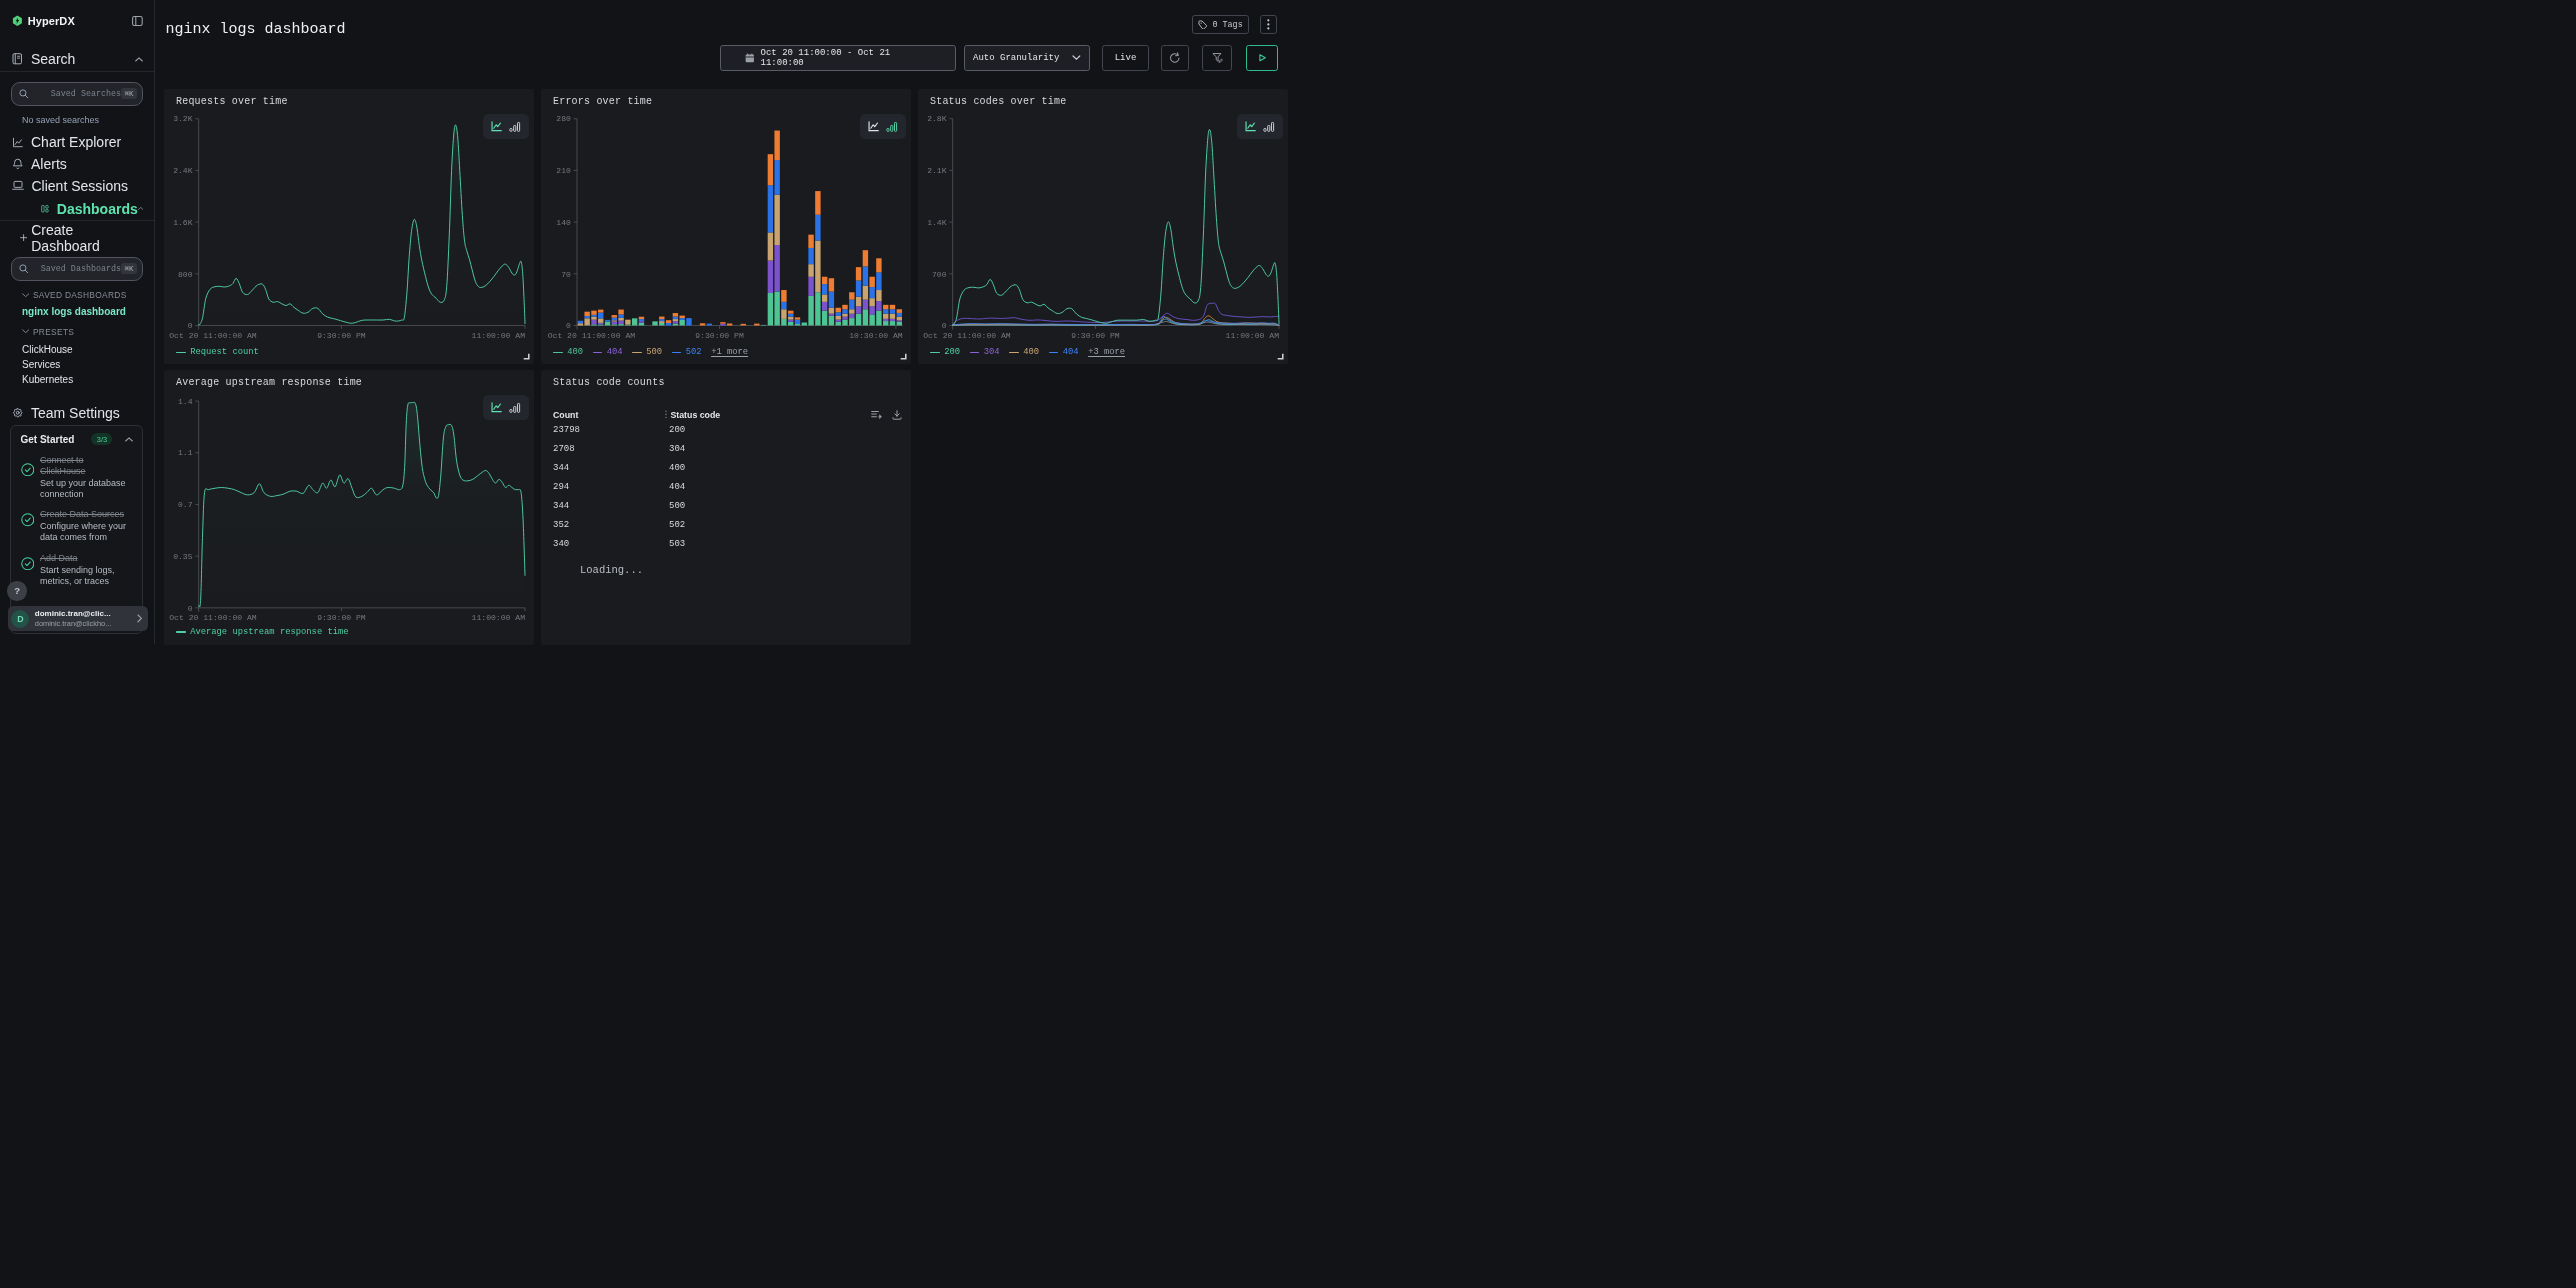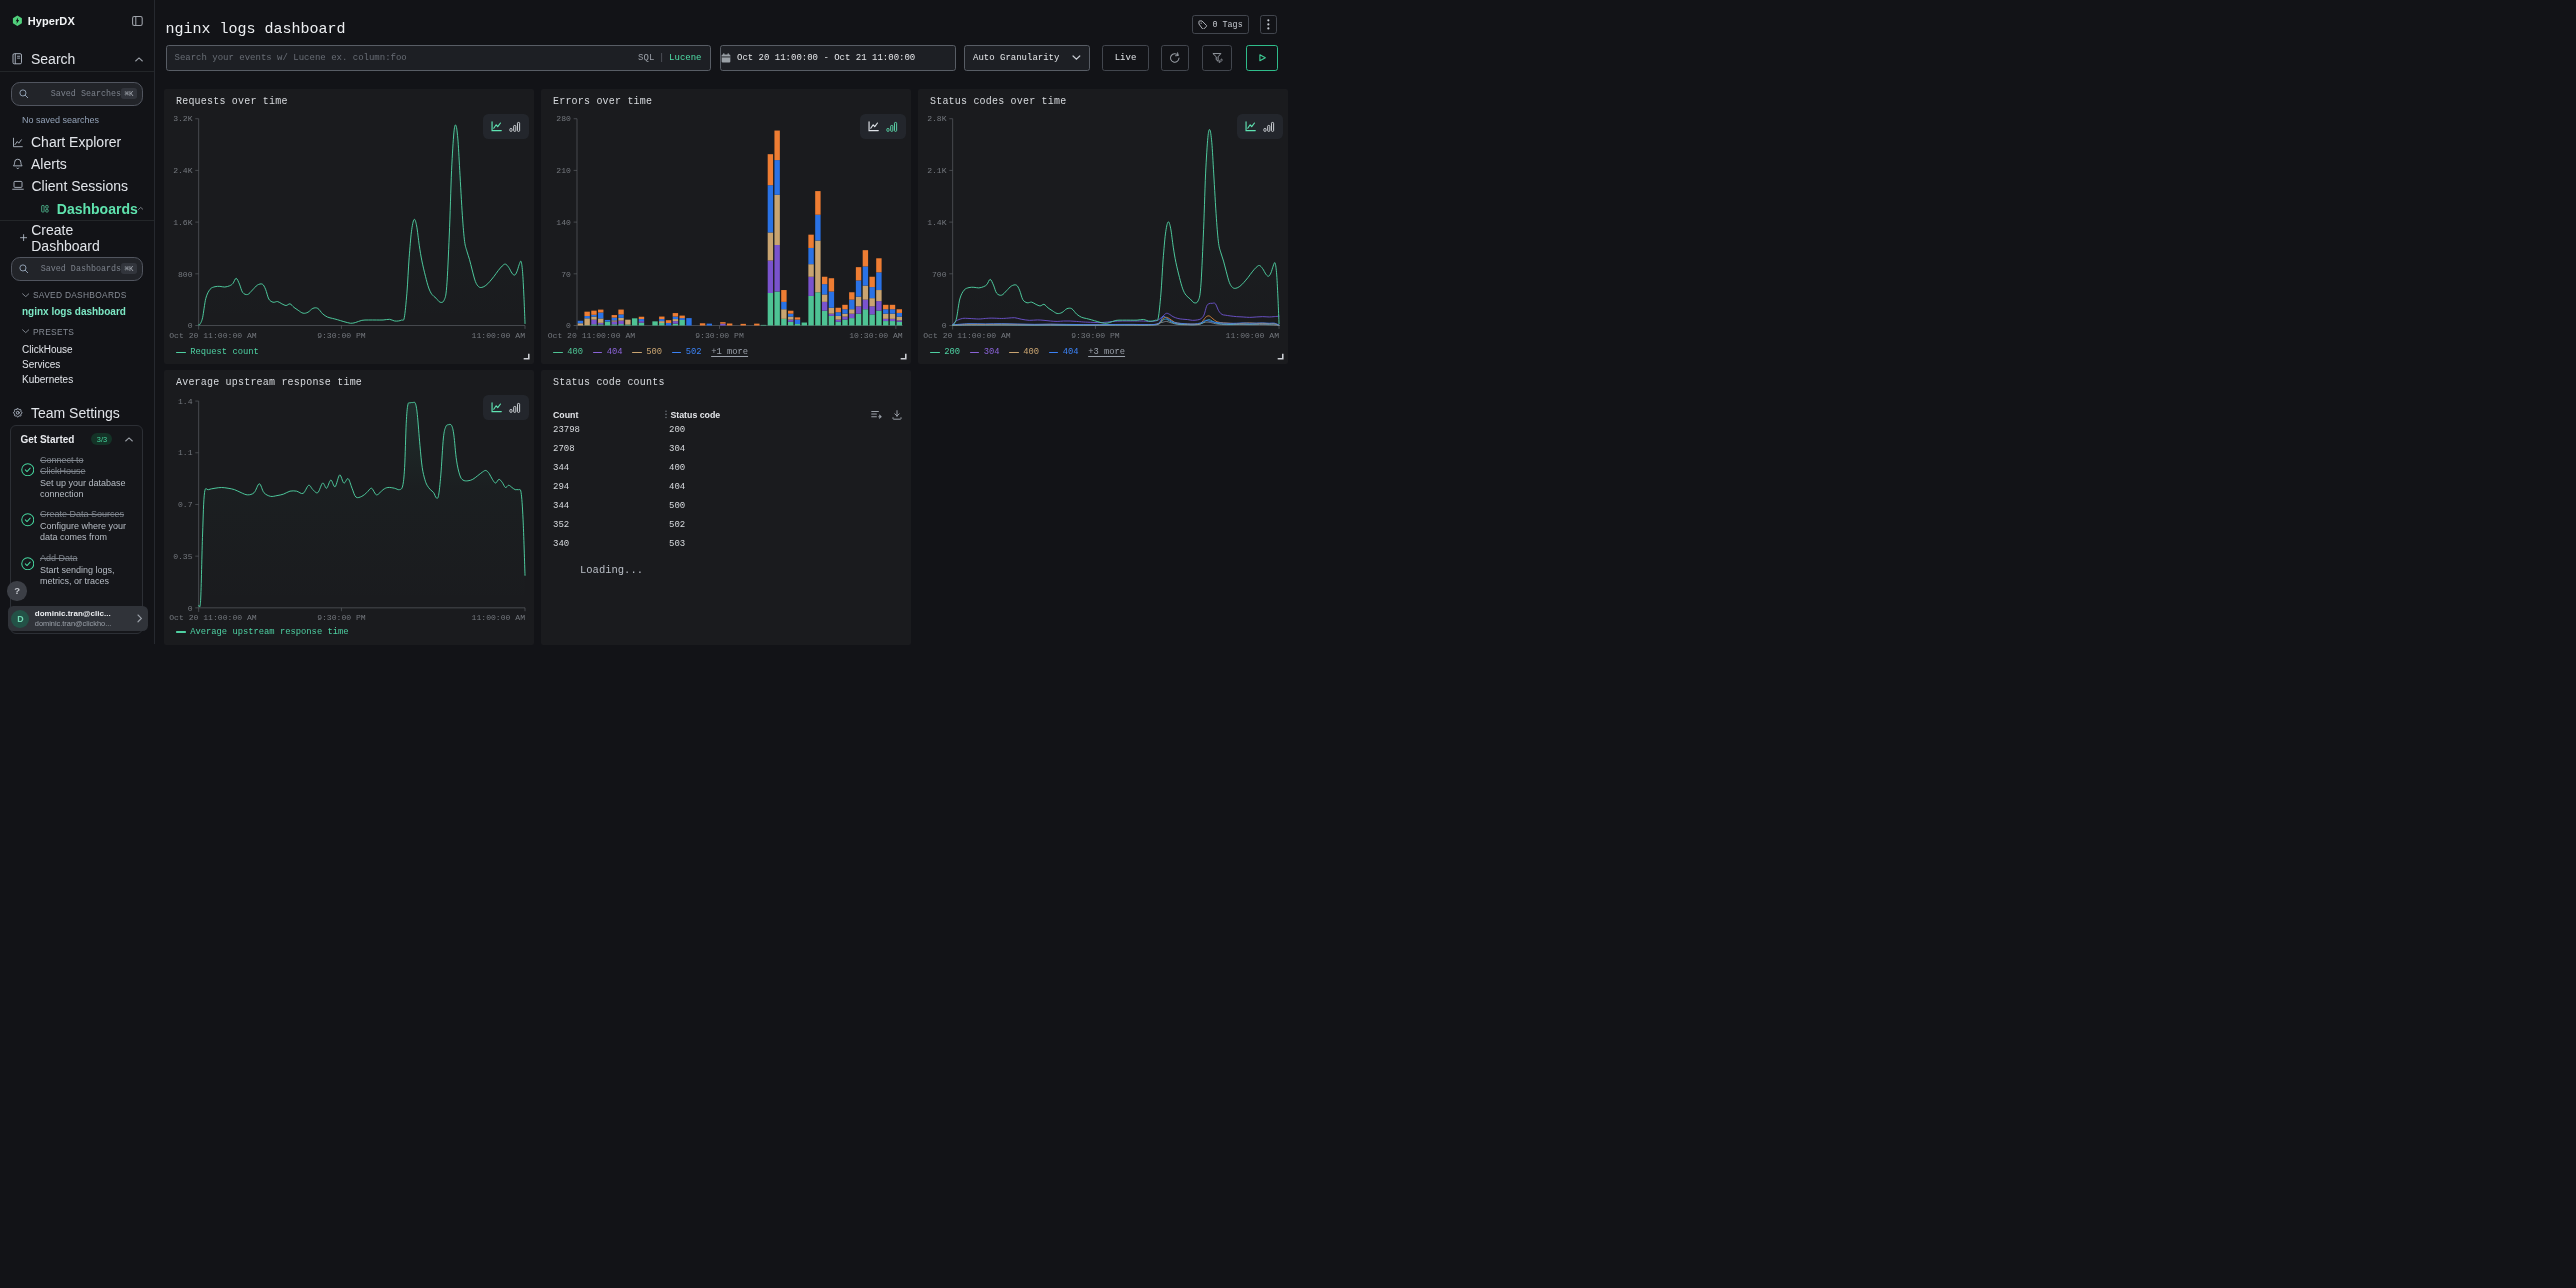--- a/index.html
+++ b/index.html
@@ -48,21 +48,21 @@
 #title { position:absolute; left:9.5px; top:21px; font-family:"Liberation Mono", monospace; font-size:15px; color:#edeff2; }
 .tbtn { position:absolute; top:15px; height:19px; border:0.7px solid #42464e; border-radius:2.7px; display:flex; align-items:center; justify-content:center; font-family:"Liberation Mono", monospace; font-size:8.4px; color:#c6cad1; }
 #tags-btn { right:39px; width:57px; gap:4.7px; }
 #dots-btn { right:10.8px; width:17.6px; }
 
 .tool { position:absolute; top:45px; height:26px; border:0.7px solid #585d65; border-radius:2.7px; background:#1d1f24; display:flex; align-items:center; font-family:"Liberation Mono", monospace; font-size:9px; }
 #search-box { left:9.5px; width:545px; padding:0 8px; }
 #search-box .ph { color:#686d75; }
 #search-box .sp { flex:1; }
 #search-box .sql { color:#9ba0a8; } #search-box .pipe { color:#585d64; padding:0 4.7px;} #search-box .luc { color:#50dfa8; }
-#date-box { left:564px; width:236px; padding:0 0; color:#e4e6e9; gap:6px; }
+#date-box { left:564px; width:236px; padding:0 24px; color:#e4e6e9; gap:6px; }
 #gran-box { left:808px; width:126px; padding:0 8px; color:#e4e6e9; }
 #gran-box .sp { flex:1; }
 #live-btn { left:946px; width:47px; justify-content:center; color:#dfe2e6; background:transparent; border-color:#42464e; }
 #rf-btn { left:1005px; width:28px; justify-content:center; background:transparent; border-color:#42464e; }
 #fl-btn { left:1046px; width:30px; justify-content:center; background:transparent; border-color:#42464e; }
 #pl-btn { left:1090px; width:32px; justify-content:center; background:transparent; border-color:#2fbd8b; }
 
 
 .panel { position:absolute; background:#1a1b1e; border-radius:2px; }
 #p1 { left:8px; top:89px; width:370px; height:275px; }
@@ -255,27 +255,20 @@
       </svg>
     <span>0 Tags</span>
   </div>
   <div class="tbtn" id="dots-btn">
     <svg width="2.7" height="10.8" viewBox="0 0 4 16">
         <circle cx="2" cy="2" r="1.6" fill="#c6cad1"></circle>
         <circle cx="2" cy="8" r="1.6" fill="#c6cad1"></circle>
         <circle cx="2" cy="14" r="1.6" fill="#c6cad1"></circle>
       </svg>
   </div>
-  <div class="tool" id="search-box">
-      <span class="ph">Search your events w/ Lucene ex. column:foo</span>
-      <span class="sp"></span>
-      <span class="sql">SQL</span>
-      <span class="pipe">|</span>
-      <span class="luc">Lucene</span>
-    </div>
   <div class="tool" id="date-box">
     <svg width="10" height="10" viewBox="0 0 15 15">
         <rect x="1" y="2.2" width="13" height="12" rx="1.6" fill="#9aa0a6"></rect>
         <rect x="3.2" y="0.5" width="2" height="3" rx="0.8" fill="#9aa0a6"></rect>
         <rect x="9.8" y="0.5" width="2" height="3" rx="0.8" fill="#9aa0a6"></rect>
         <rect x="1" y="5.2" width="13" height="1.4" fill="#1d1f24"></rect>
       </svg>
     <span>Oct 20 11:00:00 - Oct 21 11:00:00</span>
   </div>
   <div class="tool" id="gran-box">

